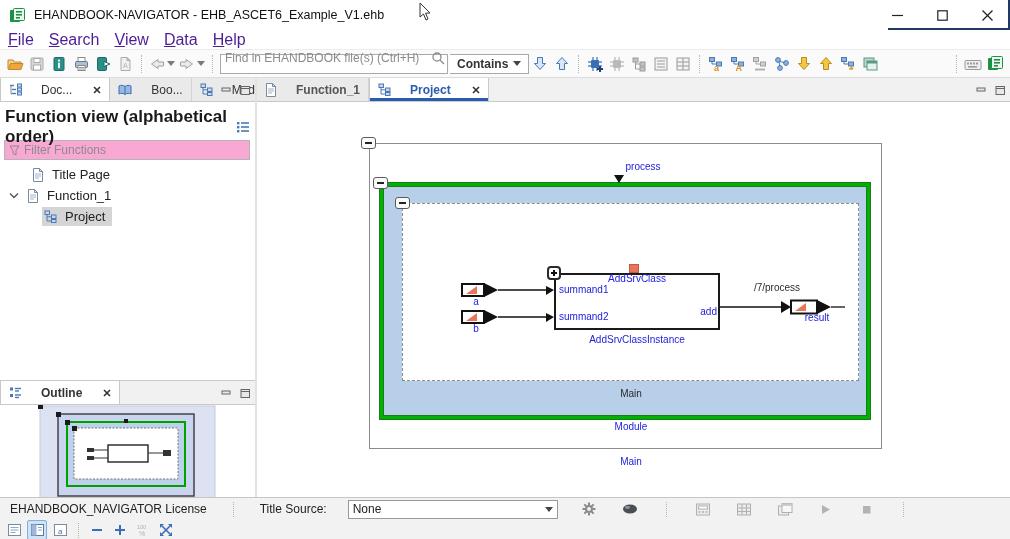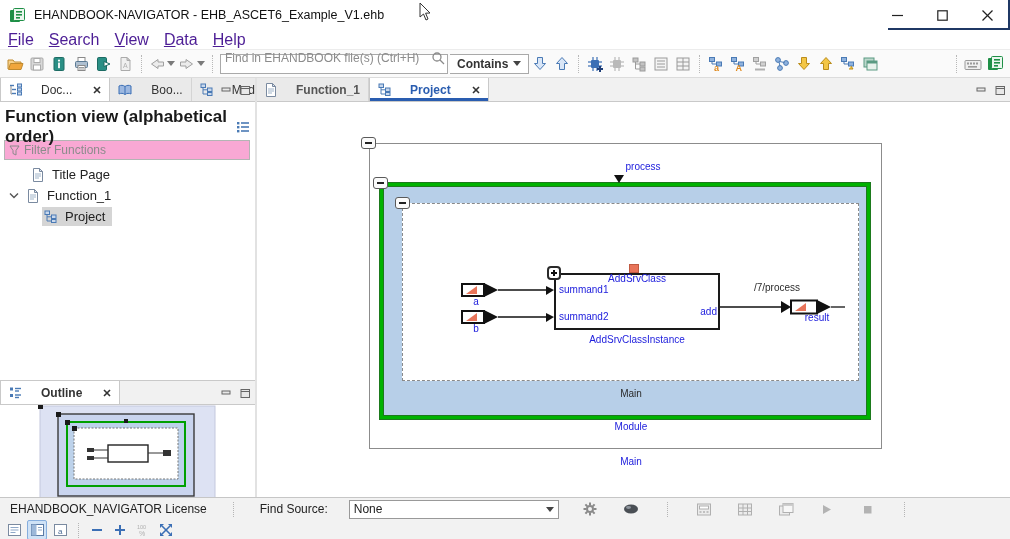--- a/index.html
+++ b/index.html
@@ -644,21 +644,21 @@
         <i></i>
         <b></b>
       </div>
   </div>
 </div>
 
 <div class="statusbar">
   <div class="srow1">
     <span class="slabel">EHANDBOOK_NAVIGATOR License</span>
     <div class="ssep"></div>
-    <span class="slabel">Find Source:</span>
+    <span class="slabel">Title Source:</span>
     <div class="dsselect">
       <span class="val">None</span>
       <svg class="ic" width="8" height="5" viewBox="0 0 8 5">
           <polygon points="0,0 8,0 4,5" fill="#444"></polygon>
         </svg>
     </div>
     <div class="sbtn">
         <svg class="ic" width="14" height="14" viewBox="0 0 14 14">
           <circle cx="7" cy="7" r="3" fill="none" stroke="#8a8a8a" stroke-width="2"></circle>
           <g stroke="#8a8a8a" stroke-width="2">

